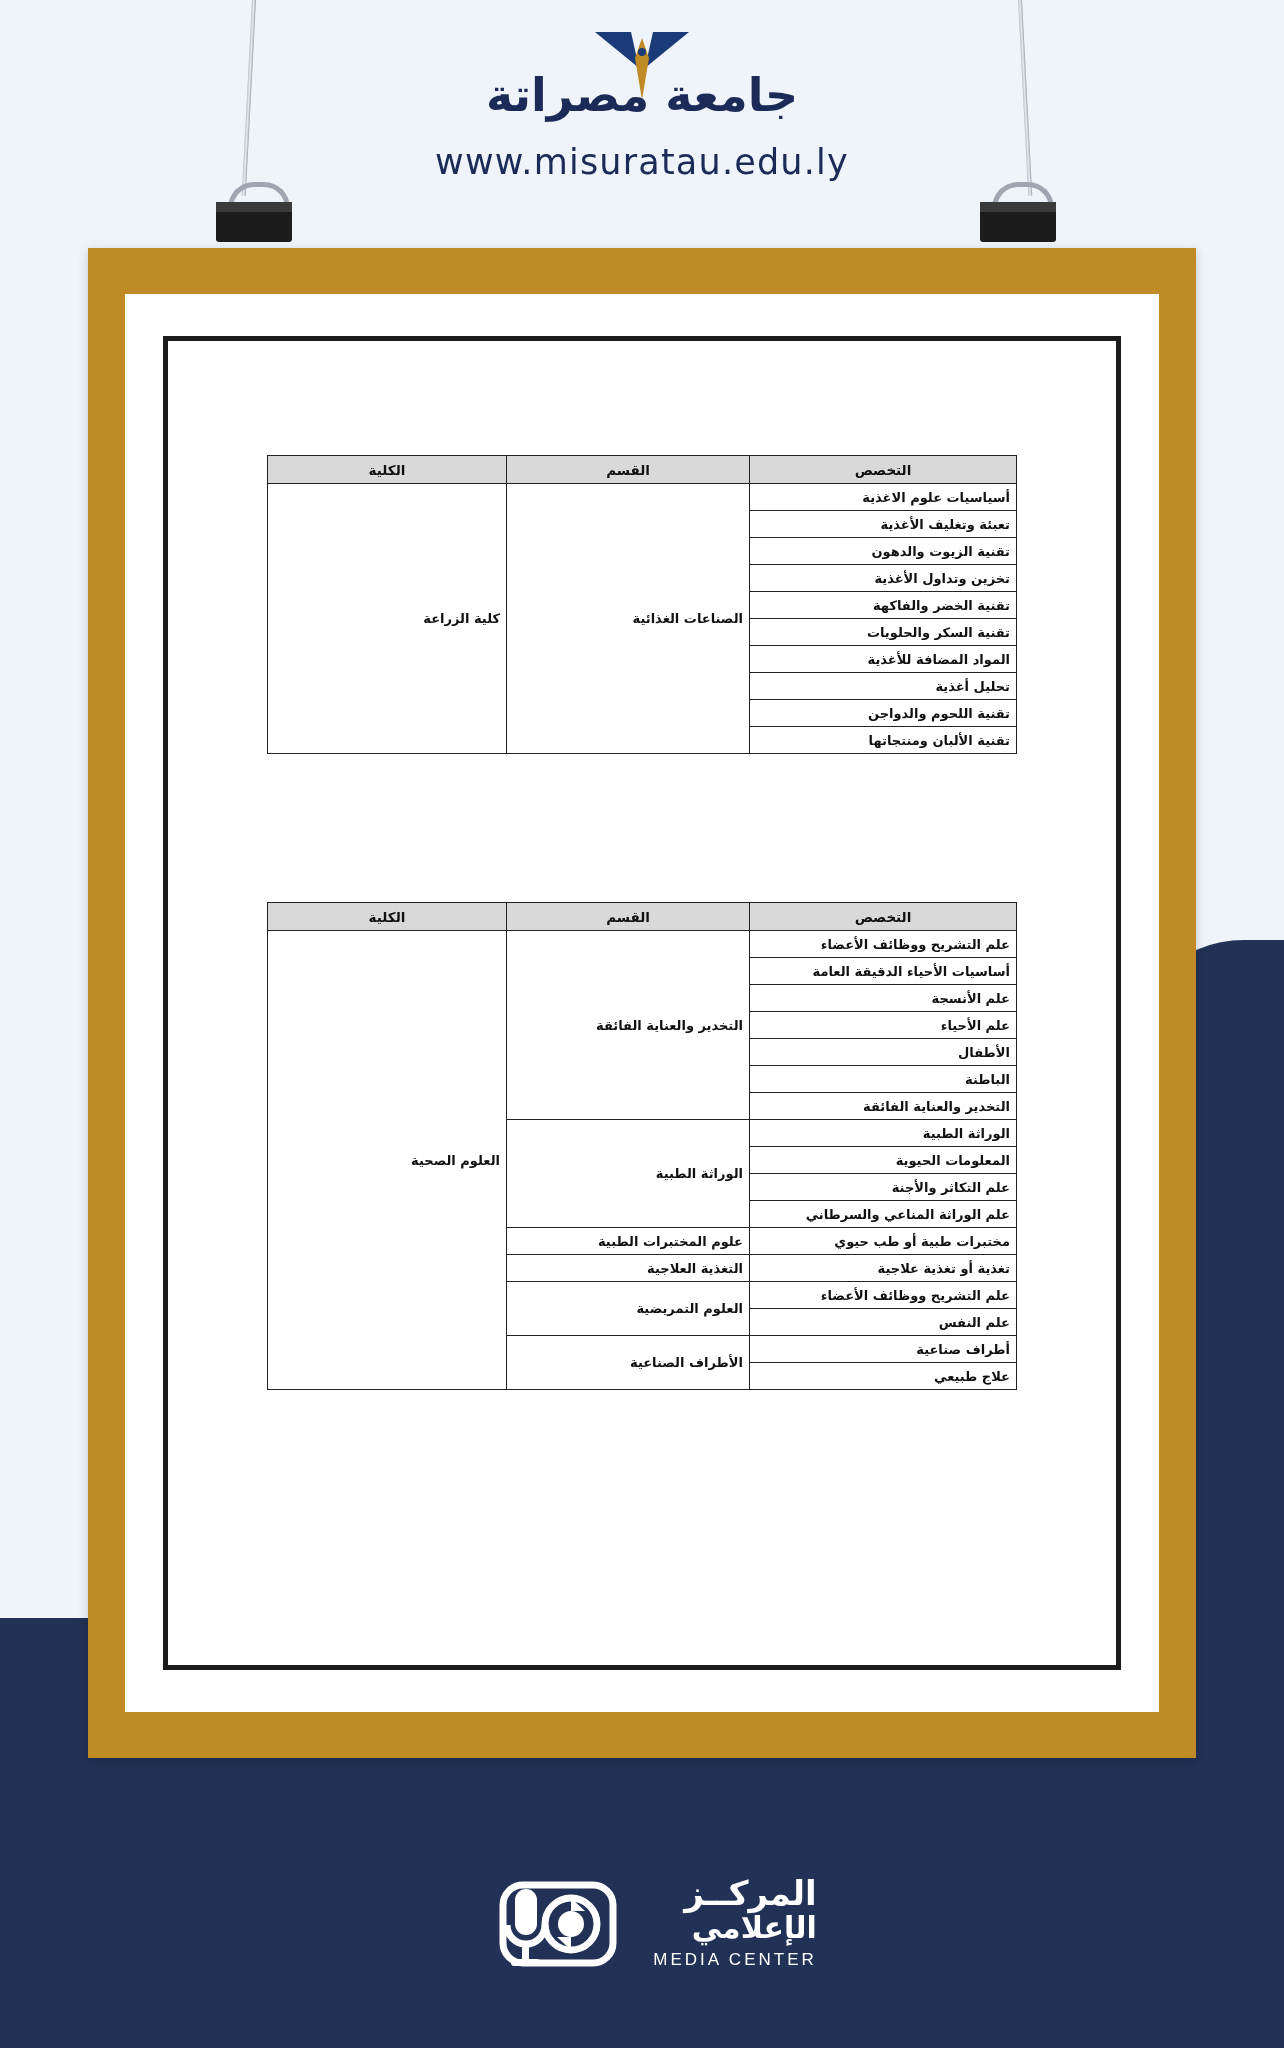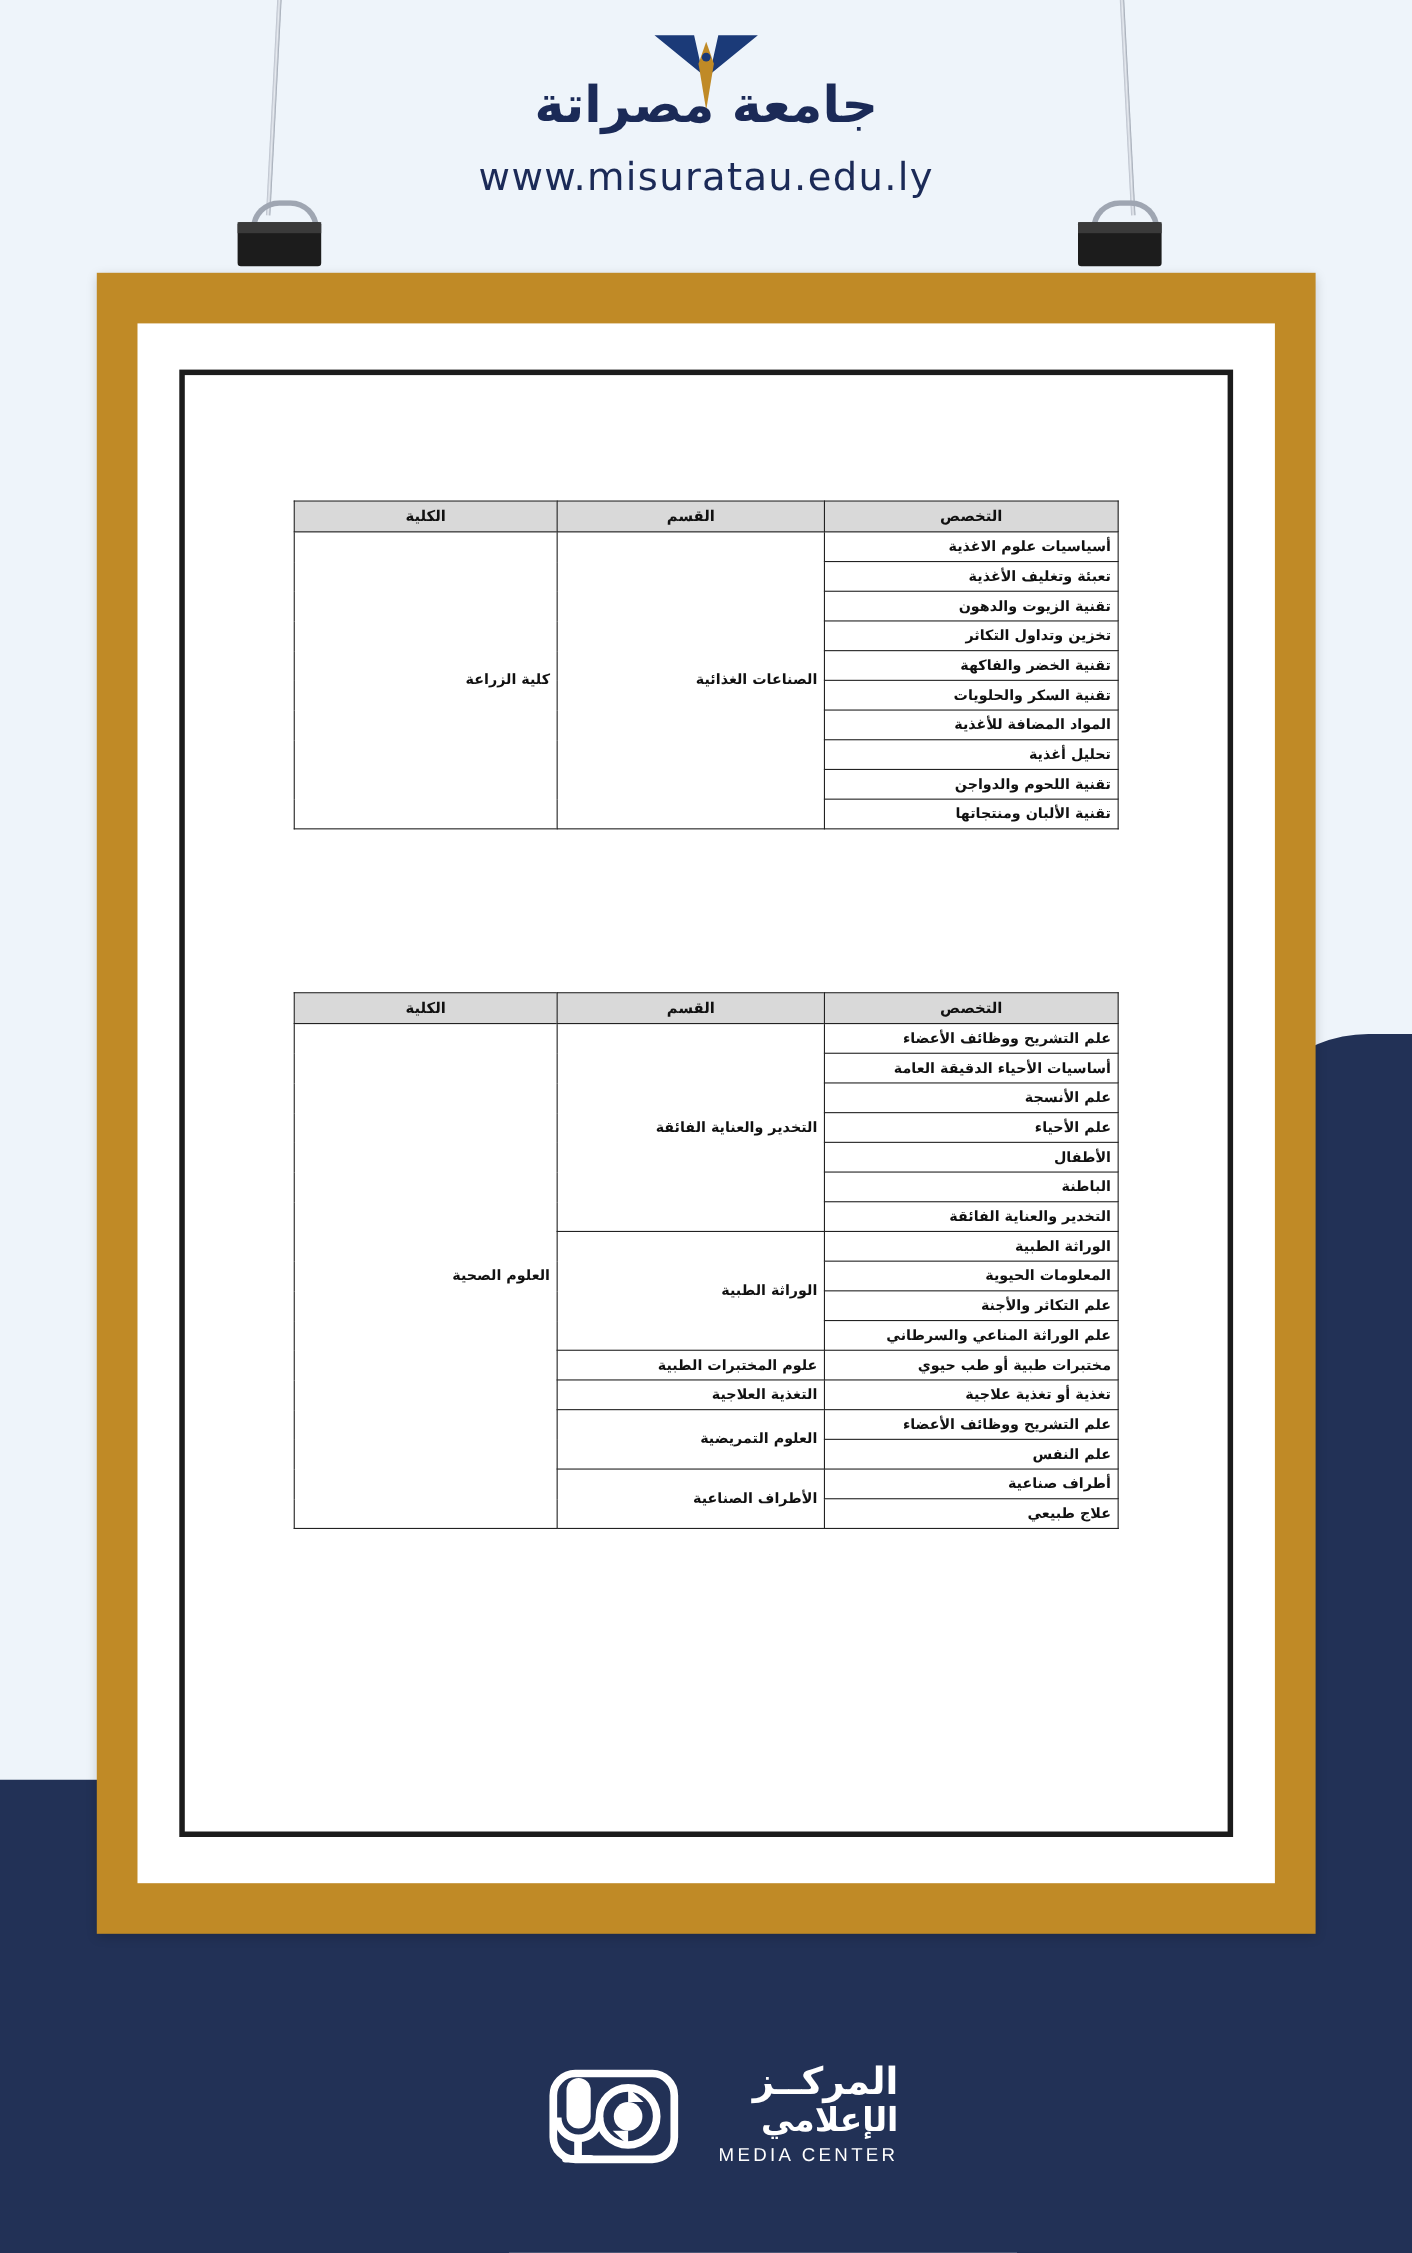--- a/index.html
+++ b/index.html
@@ -296,21 +296,21 @@
               <td rowspan="10">الصناعات الغذائية</td>
               <td rowspan="10">كلية الزراعة</td>
             </tr>
             <tr>
                 <td>تعبئة وتغليف الأغذية</td>
               </tr>
             <tr>
                 <td>تقنية الزيوت والدهون</td>
               </tr>
             <tr>
-                <td>تخزين وتداول التكاثر</td>
+                <td>تخزين وتداول الأغذية</td>
               </tr>
             <tr>
                 <td>تقنية الخضر والفاكهة</td>
               </tr>
             <tr>
                 <td>تقنية السكر والحلويات</td>
               </tr>
             <tr>
                 <td>المواد المضافة للأغذية</td>
               </tr>

